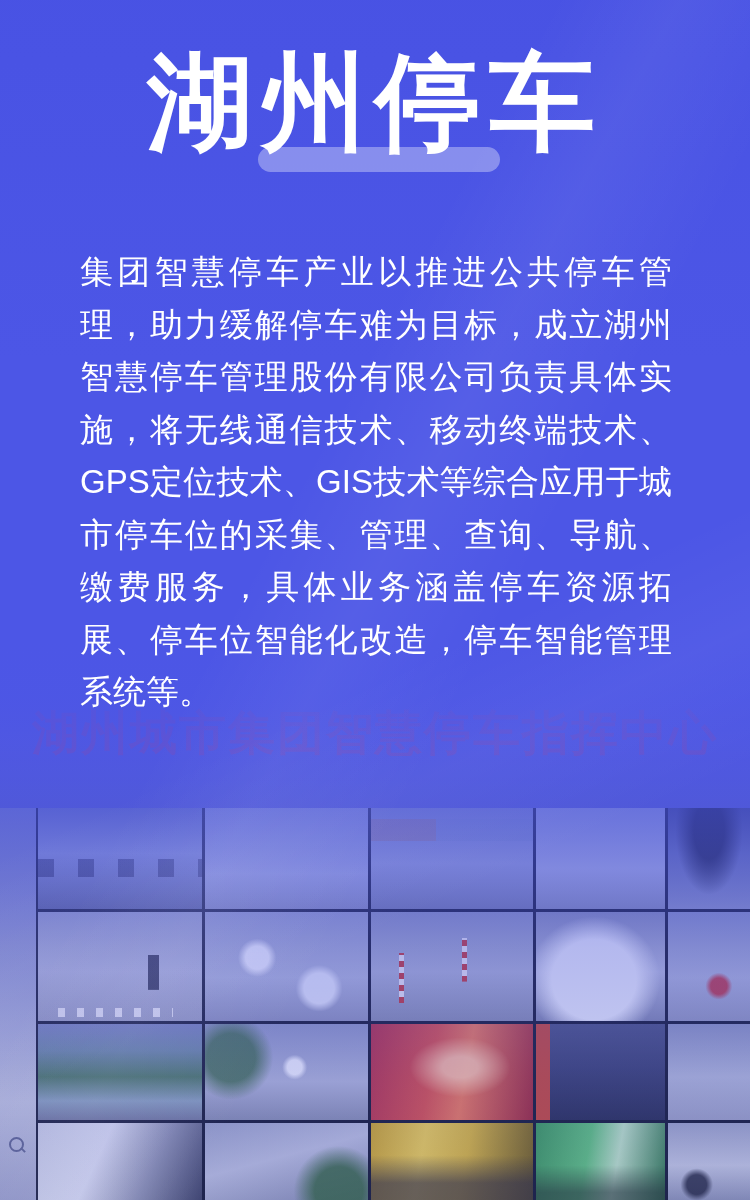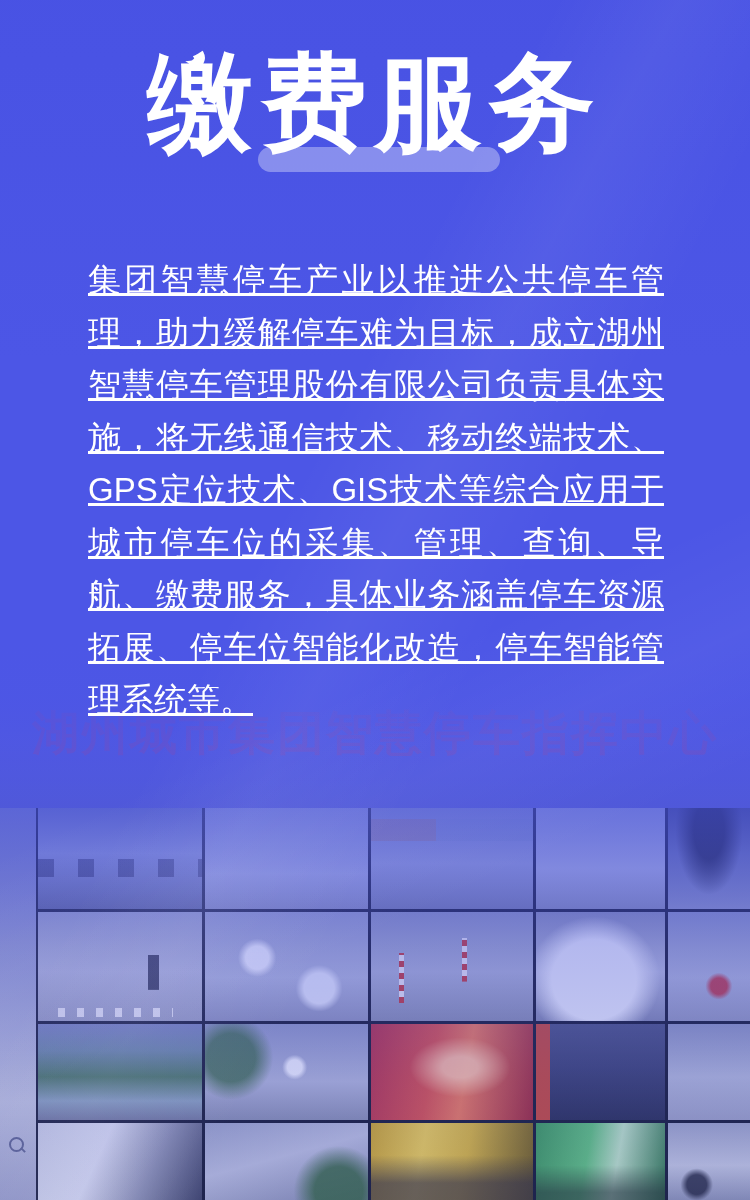--- a/index.html
+++ b/index.html
@@ -147,21 +147,21 @@
     letter-spacing:8px;color:#ffffff;
   }
 
   
   .content{
     position:absolute;left:72px;top:238px;width:608px;z-index:3;
     color:#ffffff;
     font-size:33px;line-height:52.5px;font-weight:500;
     text-align:justify;
   }
-  .content p{margin:16px;text-decoration:underline;}
+  .content p{margin:8px;}
 </style>
 </head>
 <body>
 
 <div class="page">
 
   <div class="photo">
     <div class="wall-band"></div>
     <div class="led-sign">湖州城市集团智慧停车指挥中心</div>
 
@@ -199,20 +199,20 @@
       </div>
     </div>
 
     <div class="photo-overlay"></div>
   </div>
 
   <div class="bg-sheen"></div>
 
   <header class="title-block">
     <div class="title-pill"></div>
-    <h1 class="page-title">缴费服务</h1>
+    <h1 class="page-title">湖州停车</h1>
   </header>
 
   <main class="content">
     <p>集团智慧停车产业以推进公共停车管理，助力缓解停车难为目标，成立湖州智慧停车管理股份有限公司负责具体实施，将无线通信技术、移动终端技术、GPS定位技术、GIS技术等综合应用于城市停车位的采集、管理、查询、导航、缴费服务，具体业务涵盖停车资源拓展、停车位智能化改造，停车智能管理系统等。</p>
   </main>
 
 </div>
 
 </body></html>

